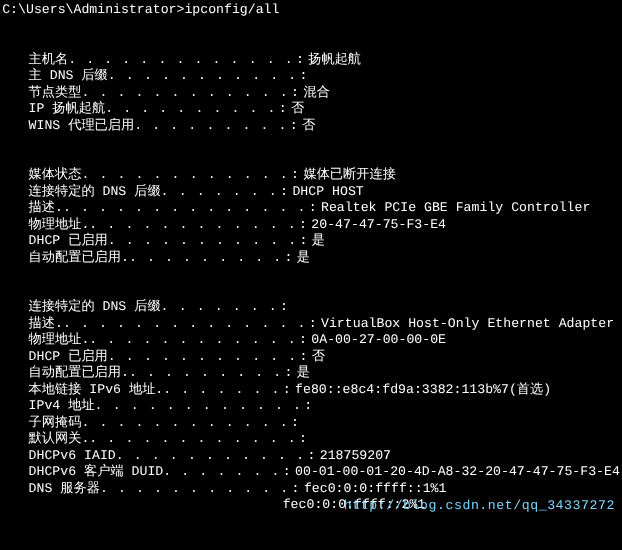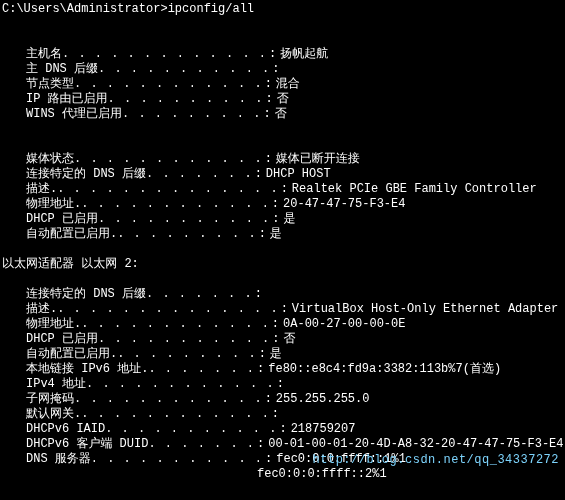--- a/index.html
+++ b/index.html
@@ -36,21 +36,21 @@
       </div>
       <div class="row">
         <span class="indent"></span>
         <span class="lbl">节点类型</span>
         <span class="dots"> . . . . . . . . . . . . </span>
         <span class="colon">:</span>
         <span class="val">混合</span>
       </div>
       <div class="row">
         <span class="indent"></span>
-        <span class="lbl">IP 路由已启用</span>
+        <span class="lbl">IP 扬帆起航</span>
         <span class="dots"> . . . . . . . . . . </span>
         <span class="colon">:</span>
         <span class="val">否</span>
       </div>
       <div class="row">
         <span class="indent"></span>
         <span class="lbl">WINS 代理已启用</span>
         <span class="dots"> . . . . . . . . . </span>
         <span class="colon">:</span>
         <span class="val">否</span>
@@ -96,21 +96,20 @@
       </div>
       <div class="row">
         <span class="indent"></span>
         <span class="lbl">自动配置已启用.</span>
         <span class="dots"> . . . . . . . . . </span>
         <span class="colon">:</span>
         <span class="val">是</span>
       </div>
     </div>
   <div>&nbsp;</div>
-  <div>以太网适配器 以太网 2:</div>
   <div>&nbsp;</div>
   <div id="ad2">
       <div class="row">
         <span class="indent"></span>
         <span class="lbl">连接特定的 DNS 后缀</span>
         <span class="dots"> . . . . . . . </span>
         <span class="colon">:</span>
         <span class="val"></span>
       </div>
       <div class="row">
@@ -152,21 +151,20 @@
         <span class="indent"></span>
         <span class="lbl">IPv4 地址</span>
         <span class="dots"> . . . . . . . . . . . . </span>
         <span class="colon">:</span>
       </div>
       <div class="row">
         <span class="indent"></span>
         <span class="lbl">子网掩码</span>
         <span class="dots"> . . . . . . . . . . . . </span>
         <span class="colon">:</span>
-        <span class="val">255.255.255.0</span>
       </div>
       <div class="row">
         <span class="indent"></span>
         <span class="lbl">默认网关.</span>
         <span class="dots"> . . . . . . . . . . . . </span>
         <span class="colon">:</span>
         <span class="val"></span>
       </div>
       <div class="row">
         <span class="indent"></span>

